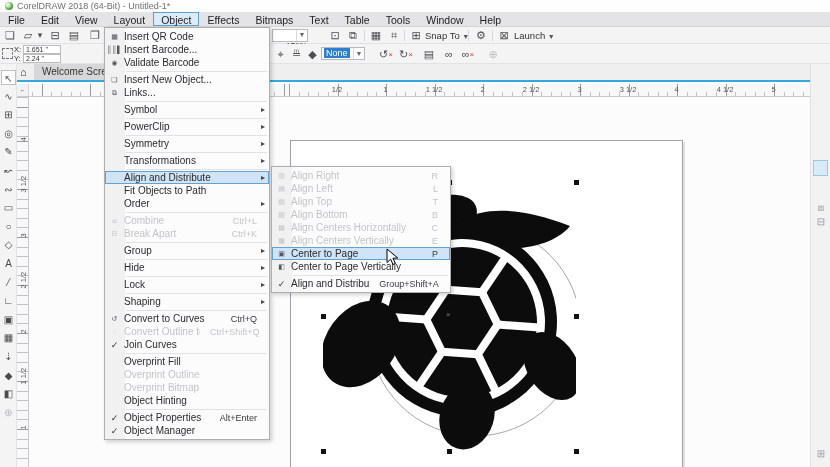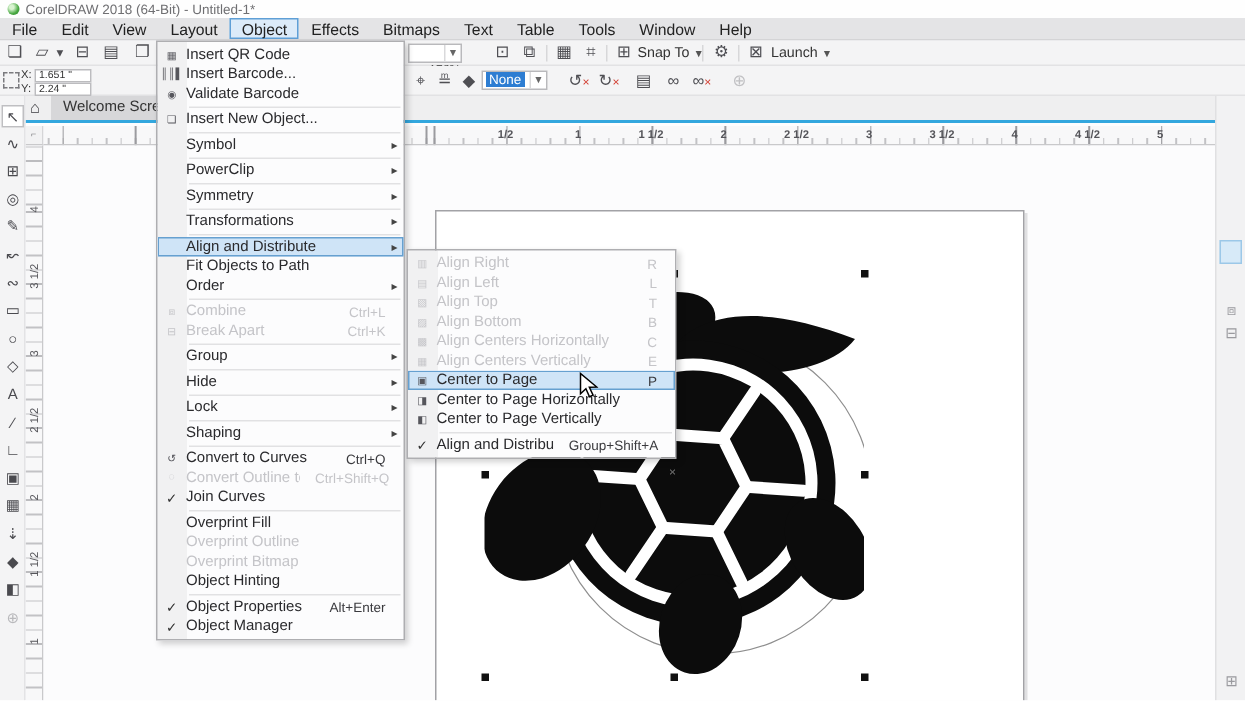--- a/index.html
+++ b/index.html
@@ -32,21 +32,21 @@
   
   #tabrow { position:absolute; left:17px; top:64px; width:793px; height:18px; background:#efeff0; border-bottom:2px solid #33a7de; font-size:10px; color:#333; }
   #home-icon { position:absolute; left:3px; top:2px; font-size:11px; color:#3c3c40; }
   .doc-tab { position:absolute; top:0; height:16px; line-height:16px; padding:0 8px; background:#d7d7d9; color:#333; }
   #tab-welcome { left:17px; }
   #tab-doc { left:100px; }
   #hruler { position:absolute; left:29px; top:84px; width:781px; height:13px; background:#f8f8f9; border-bottom:1px solid #c9c9cb;
     background-image:
       repeating-linear-gradient(to right,#9b9b9f 0 1px,transparent 1px 48.5px),
       repeating-linear-gradient(to right,#c2c2c5 0 1px,transparent 1px 9.7px);
-    background-size:100% 13px,100% 4px; background-position:260px 0,260px 100%; background-repeat:no-repeat,repeat;font-weight:bold; }
+    background-size:100% 13px,100% 4px; background-position:260px 0,260px 100%; background-repeat:no-repeat,repeat; }
   #hruler { background-repeat:repeat-x; }
   .hrlabel { position:absolute; top:1px; font-size:7.5px; color:#55555a; transform:translateX(-50%); background:transparent; }
   #ruler-corner { position:absolute; left:17px; top:84px; width:12px; height:13px; background:#f2f2f3; border-right:1px solid #d5d5d7; border-bottom:1px solid #c9c9cb; font-size:6px; color:#77777b; text-align:center; line-height:13px; }
   #vruler { position:absolute; left:17px; top:97px; width:12px; height:370px; background:#f8f8f9; border-right:1px solid #c9c9cb;
     background-image:
       repeating-linear-gradient(to bottom,#9b9b9f 0 1px,transparent 1px 48px),
       repeating-linear-gradient(to bottom,#c2c2c5 0 1px,transparent 1px 9.6px);
     background-size:12px 100%,4px 100%; background-position:0 44px,100% 44px; }
   .vrlabel { position:absolute; left:1px; font-size:7.5px; color:#55555a; transform:rotate(-90deg); transform-origin:center; width:10px; text-align:center; white-space:nowrap; }
   #toolbox { position:absolute; left:0; top:64px; width:17px; height:403px; background:#f4f4f5; border-right:1px solid #e3e3e5; }
@@ -251,20 +251,25 @@
         <span class="mi-icon">◉</span>
         <span class="mi-label">Validate Barcode</span>
         <span class="mi-arrow"></span>
       </div>
       <div class="menu-sep"></div>
       <div class="menu-item">
         <span class="mi-icon">❏</span>
         <span class="mi-label">Insert New Object...</span>
         <span class="mi-arrow"></span>
       </div>
+      <div class="menu-item">
+        <span class="mi-icon">⧉</span>
+        <span class="mi-label">Links...</span>
+        <span class="mi-arrow"></span>
+      </div>
       <div class="menu-sep"></div>
       <div class="menu-item">
         <span class="mi-icon"></span>
         <span class="mi-label">Symbol</span>
         <span class="mi-arrow">▸</span>
       </div>
       <div class="menu-sep"></div>
       <div class="menu-item">
         <span class="mi-icon"></span>
         <span class="mi-label">PowerClip</span>
@@ -424,25 +429,20 @@
         <span class="mi-short">E</span>
         <span class="mi-arrow"></span>
       </div>
       <div class="menu-item hl">
         <span class="mi-icon">▣</span>
         <span class="mi-label">Center to Page</span>
         <span class="mi-short">P</span>
         <span class="mi-arrow"></span>
       </div>
       <div class="menu-item">
-        <span class="mi-icon">◨</span>
-        <span class="mi-label">Center to Page Horizontally</span>
-        <span class="mi-arrow"></span>
-      </div>
-      <div class="menu-item">
         <span class="mi-icon">◧</span>
         <span class="mi-label">Center to Page Vertically</span>
         <span class="mi-arrow"></span>
       </div>
       <div class="menu-sep"></div>
       <div class="menu-item">
         <span class="mi-check">✓</span>
         <span class="mi-label">Align and Distribute</span>
         <span class="mi-short">Group+Shift+A</span>
         <span class="mi-arrow"></span>

